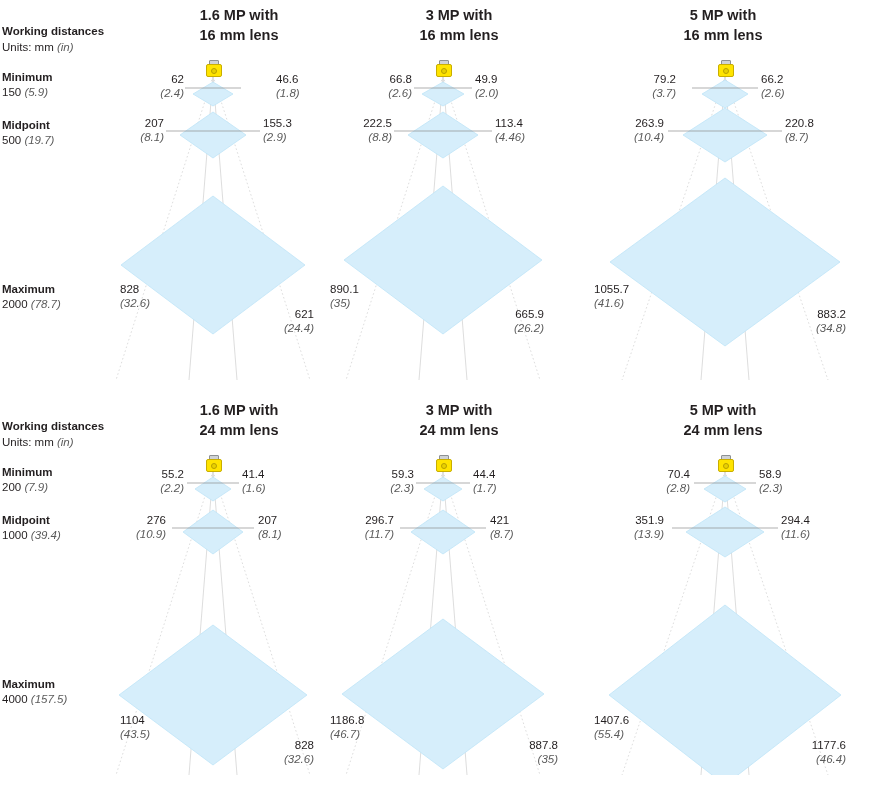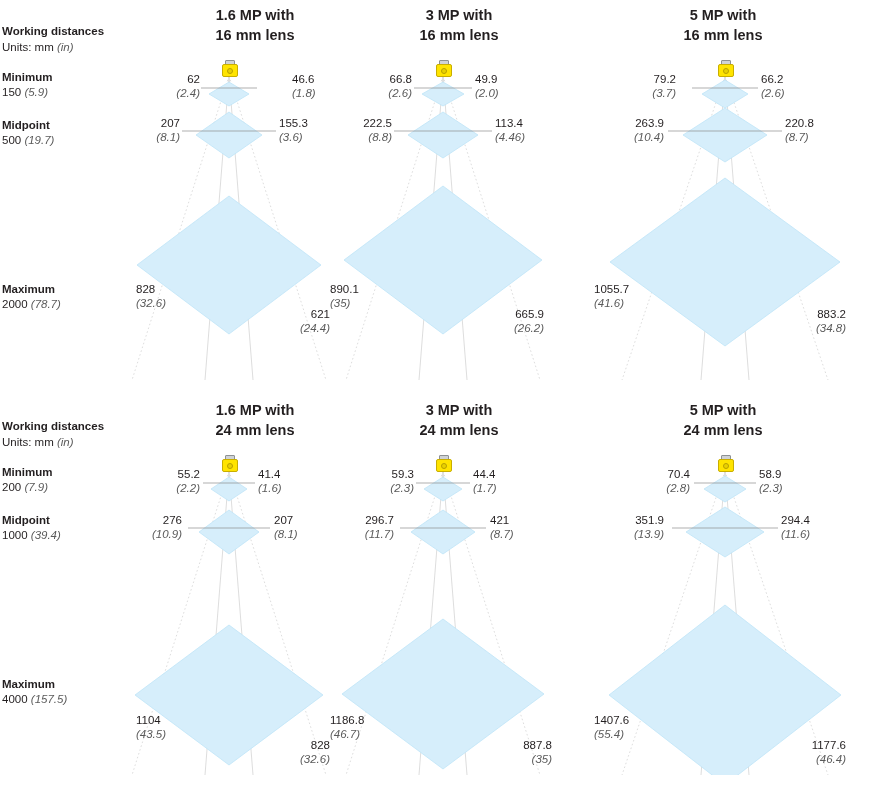--- a/index.html
+++ b/index.html
@@ -85,21 +85,21 @@
   .axis-row.r-mid { top: 118px; }
   .axis-row.r-max { top: 282px; }
 
   
   .panel {
     position: absolute;
     top: 0;
     width: 262px;
     height: 380px;
   }
-  .panel-0 { left: 124px; }
+  .panel-0 { left: 108px; }
   .panel-1 { left: 328px; }
   .panel-2 { left: 592px; }
 
   .panel-title {
     position: absolute;
     top: 6px;
     left: 0;
     width: 100%;
     text-align: center;
     font-size: 14.5px;
@@ -231,21 +231,21 @@
       <div class="dim" style="left:136px; top:72px;margin-left:32px;">
         <span class="num">46.6</span>
         <span class="inch">(1.8)</span>
       </div>
       <div class="dim right-al" style="left:6px; top:116px; width:50px;">
         <span class="num">207</span>
         <span class="inch">(8.1)</span>
       </div>
       <div class="dim" style="left:155px; top:116px;">
         <span class="num">155.3</span>
-        <span class="inch">(3.6)</span>
+        <span class="inch">(2.9)</span>
       </div>
       <div class="dim" style="left:12px; top:282px;">
         <span class="num">828</span>
         <span class="inch">(32.6)</span>
       </div>
       <div class="dim right-al" style="left:140px; top:307px; width:66px;">
         <span class="num">621</span>
         <span class="inch">(24.4)</span>
       </div>
     </div>
@@ -487,21 +487,21 @@
         <span class="inch">(11.7)</span>
       </div>
       <div class="dim" style="left:162px; top:118px;">
         <span class="num">421</span>
         <span class="inch">(8.7)</span>
       </div>
       <div class="dim" style="left:2px; top:318px;">
         <span class="num">1186.8</span>
         <span class="inch">(46.7)</span>
       </div>
-      <div class="dim right-al" style="left:158px; top:343px; width:66px;">
+      <div class="dim right-al" style="left:164px; top:343px; width:66px;">
         <span class="num">887.8</span>
         <span class="inch">(35)</span>
       </div>
     </div>
 
     <div class="panel panel-2">
       <div class="panel-title">
         <span>5 MP with</span>
         <span>24 mm lens</span>
       </div>

